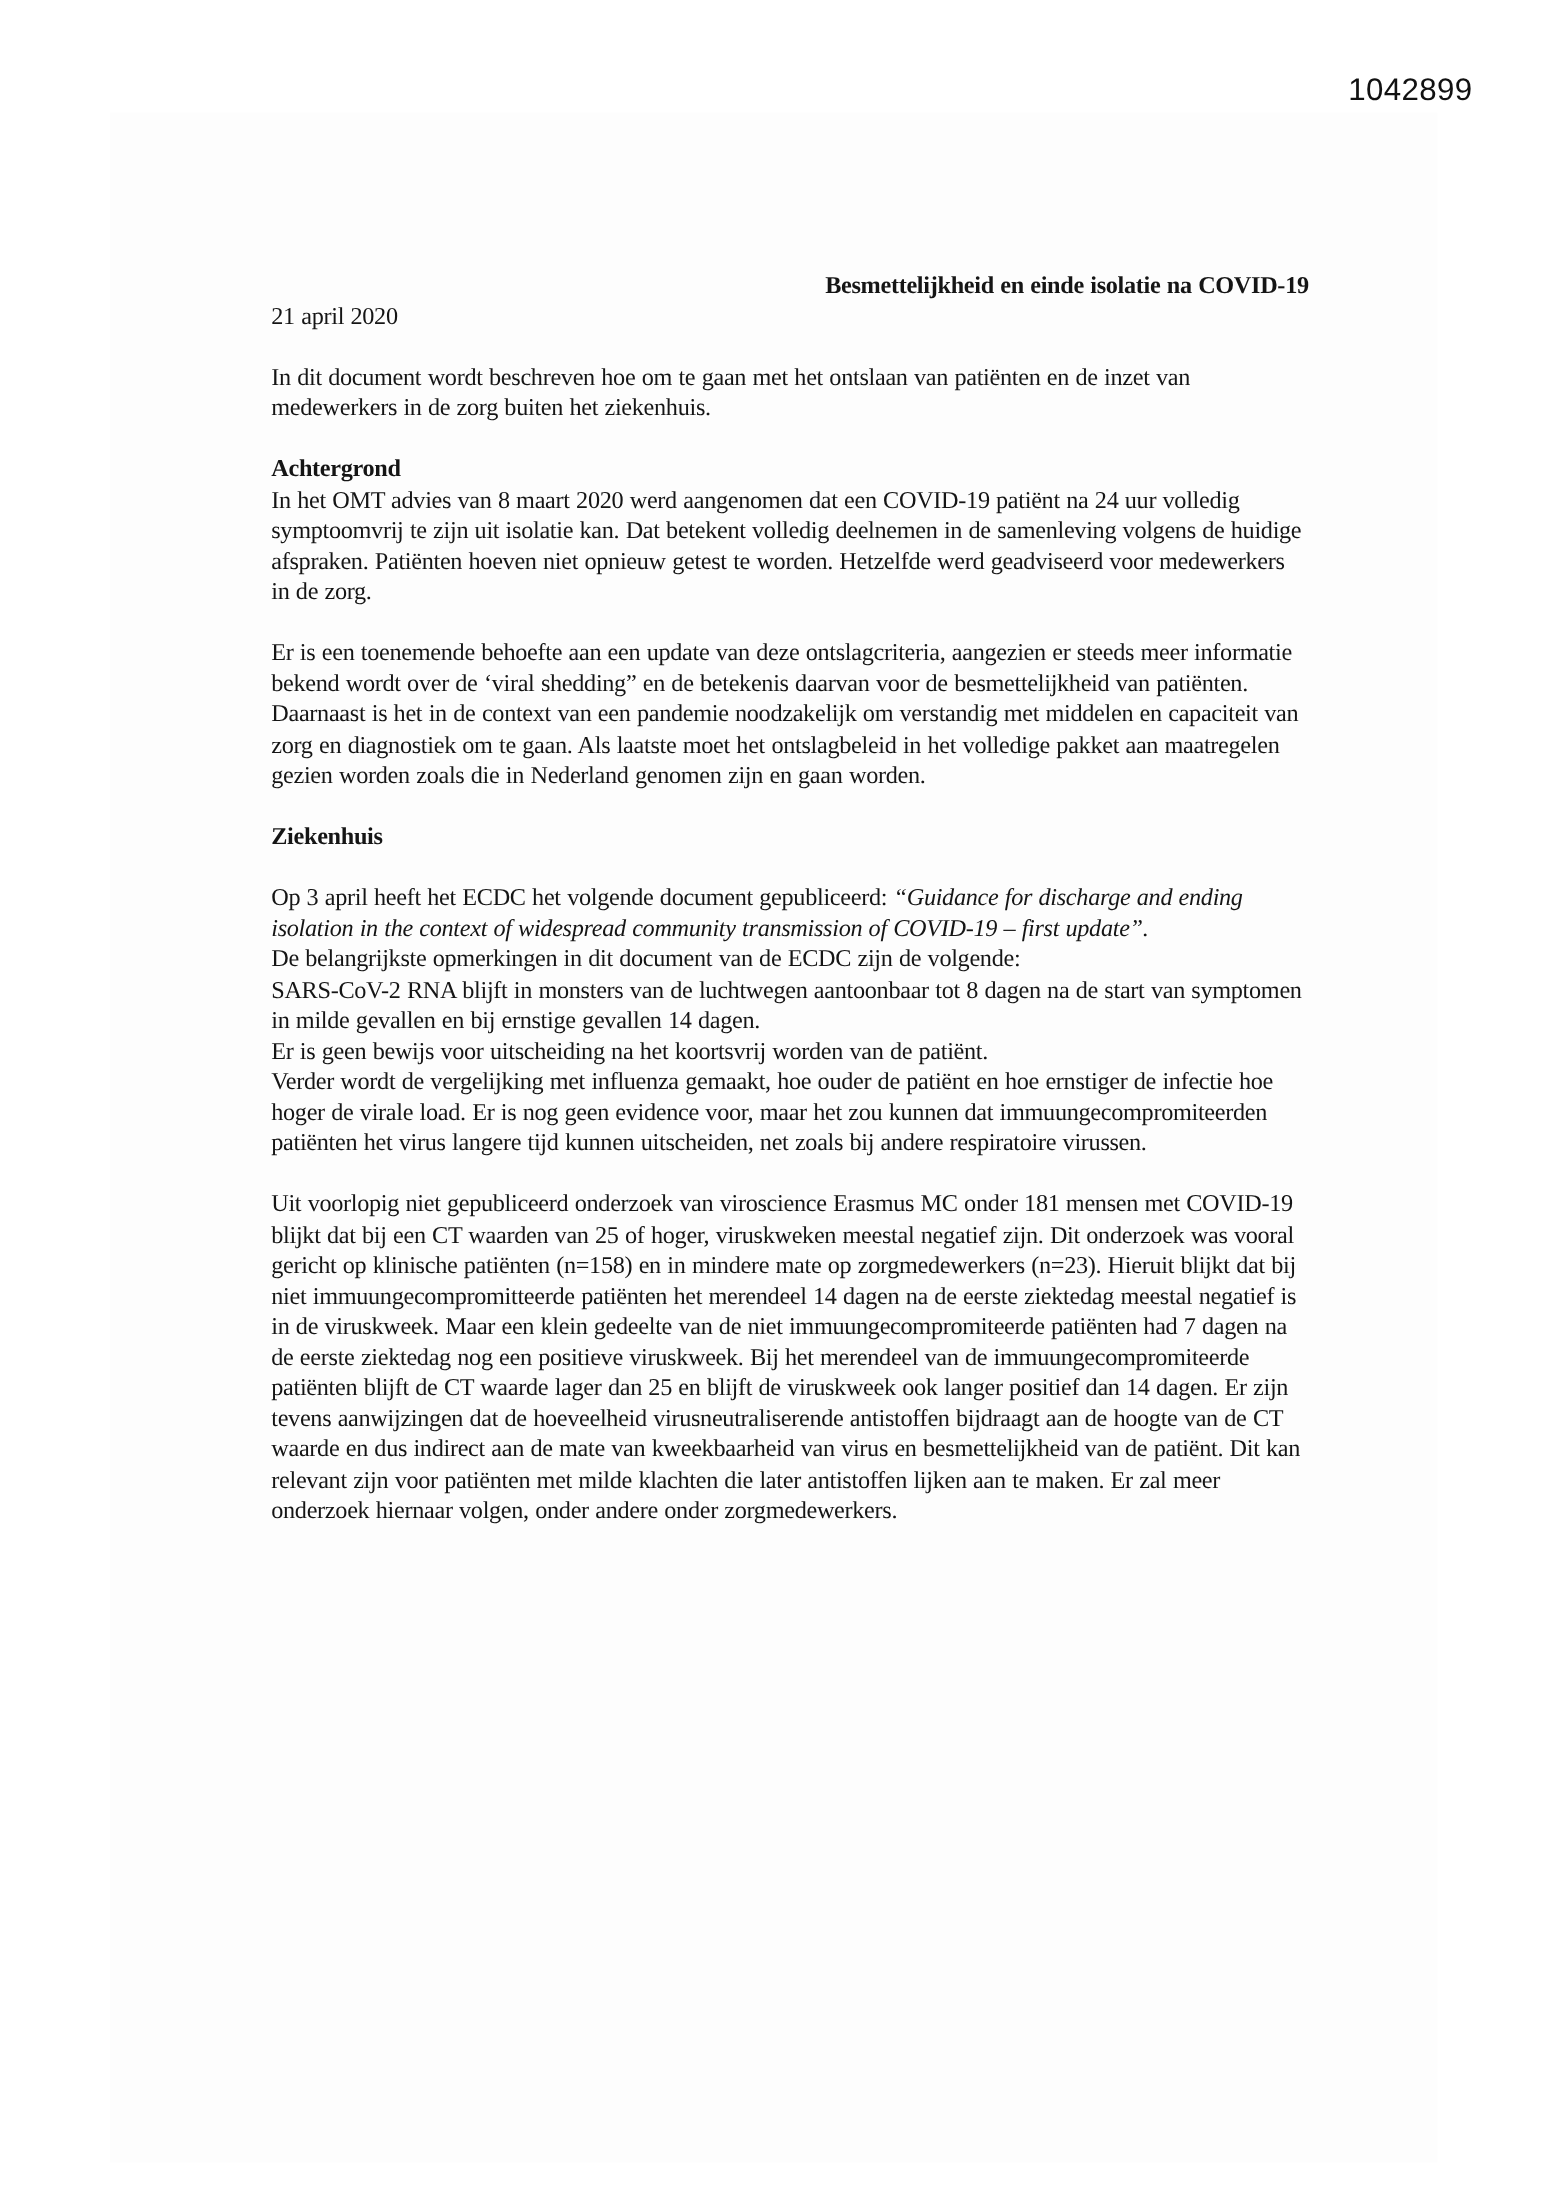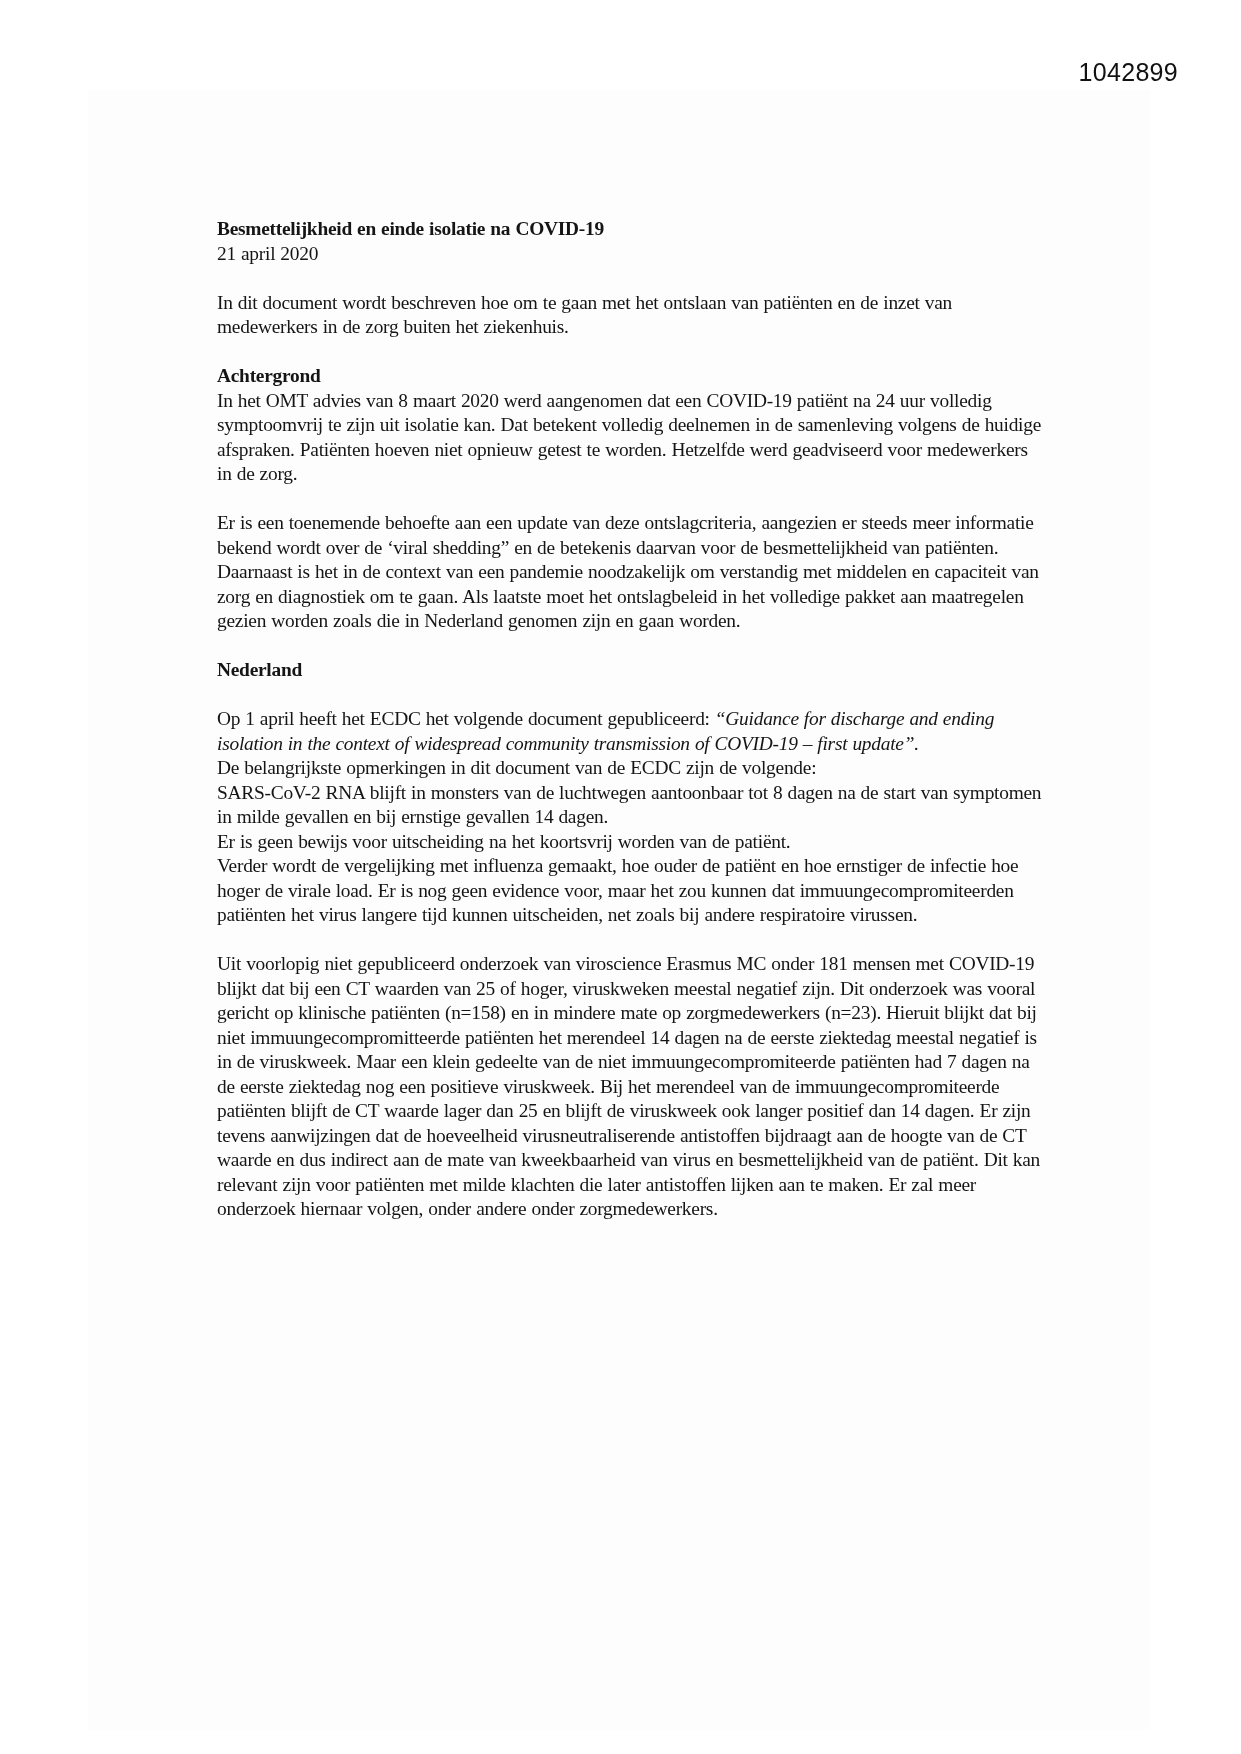--- a/index.html
+++ b/index.html
@@ -41,20 +41,21 @@
       line-height: 24.5px;
       color: #151515;
       letter-spacing: -0.25px;
       word-spacing: 0.5px;
     }
     .content p {
       margin: 0;
     }
     .title {
       font-weight: bold;
+      text-align: right;
     }
     .heading {
       font-weight: bold;
     }
     .gap {
       height: 24.5px;
     }
     em {
     }
   </style>
@@ -71,24 +72,24 @@
   <div class="gap"></div>
   <p>In dit document wordt beschreven hoe om te gaan met het ontslaan van patiënten en de inzet van medewerkers in de zorg buiten het ziekenhuis.</p>
   <div class="gap"></div>
 
   <p class="heading">Achtergrond</p>
   <p>In het OMT advies van 8 maart 2020 werd aangenomen dat een COVID-19 patiënt na 24 uur volledig symptoomvrij te zijn uit isolatie kan. Dat betekent volledig deelnemen in de samenleving volgens de huidige afspraken. Patiënten hoeven niet opnieuw getest te worden. Hetzelfde werd geadviseerd voor medewerkers in de zorg.</p>
   <div class="gap"></div>
   <p>Er is een toenemende behoefte aan een update van deze ontslagcriteria, aangezien er steeds meer informatie bekend wordt over de ‘viral shedding” en de betekenis daarvan voor de besmettelijkheid van patiënten. Daarnaast is het in de context van een pandemie noodzakelijk om verstandig met middelen en capaciteit van zorg en diagnostiek om te gaan. Als laatste moet het ontslagbeleid in het volledige pakket aan maatregelen gezien worden zoals die in Nederland genomen zijn en gaan worden.</p>
   <div class="gap"></div>
 
-  <p class="heading">Nederland</p>
+  <p class="heading">Ziekenhuis</p>
   <div class="gap"></div>
 
-  <p><span>Op 1 april heeft het ECDC het volgende document gepubliceerd: </span><em>“Guidance for discharge and ending isolation in the context of widespread community transmission of COVID-19 – first update”.</em></p>
+  <p><span>Op 3 april heeft het ECDC het volgende document gepubliceerd: </span><em>“Guidance for discharge and ending isolation in the context of widespread community transmission of COVID-19 – first update”.</em></p>
   <p>De belangrijkste opmerkingen in dit document van de ECDC zijn de volgende:</p>
   <p>SARS-CoV-2 RNA  blijft in monsters van de luchtwegen aantoonbaar tot 8 dagen na de start van symptomen in milde gevallen en bij ernstige gevallen 14 dagen.</p>
   <p>Er is geen bewijs voor uitscheiding na het koortsvrij worden van de patiënt.</p>
   <p>Verder wordt de vergelijking met influenza gemaakt, hoe ouder de patiënt en hoe ernstiger de infectie hoe hoger de virale load. Er is nog geen evidence voor, maar het zou kunnen dat immuungecompromiteerden patiënten het virus langere tijd kunnen uitscheiden, net zoals bij andere respiratoire virussen.</p>
   <div class="gap"></div>
 
   <p>Uit voorlopig niet gepubliceerd onderzoek van viroscience Erasmus MC onder 181 mensen met COVID-19 blijkt dat bij een CT waarden van 25 of hoger, viruskweken meestal negatief zijn. Dit onderzoek was vooral gericht op klinische patiënten (n=158) en in mindere mate op zorgmedewerkers (n=23). Hieruit blijkt dat bij niet immuungecompromitteerde patiënten het merendeel 14 dagen na de eerste ziektedag meestal negatief is in de viruskweek. Maar een klein gedeelte van de niet immuungecompromiteerde patiënten had 7 dagen na de eerste ziektedag nog een positieve viruskweek. Bij het merendeel van de immuungecompromiteerde patiënten blijft de CT waarde lager dan 25 en blijft de viruskweek ook langer positief dan 14 dagen. Er zijn tevens aanwijzingen dat de hoeveelheid virusneutraliserende antistoffen bijdraagt aan de hoogte van de CT waarde en dus indirect aan de mate van kweekbaarheid van virus en besmettelijkheid van de patiënt. Dit kan relevant zijn voor patiënten met milde klachten die later antistoffen lijken aan te maken. Er zal meer onderzoek hiernaar volgen, onder andere onder zorgmedewerkers.</p>
 </div>
 
 </body></html>

